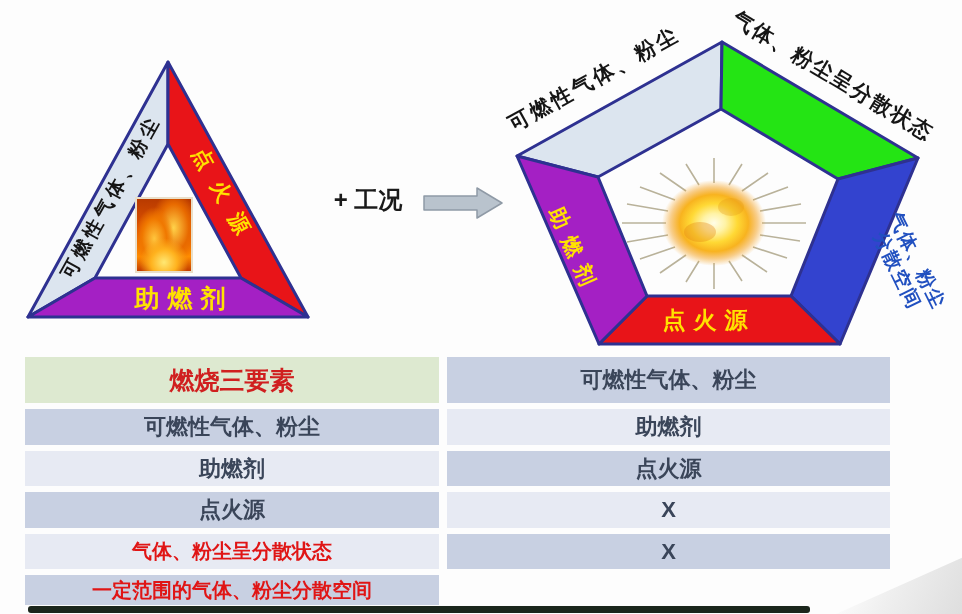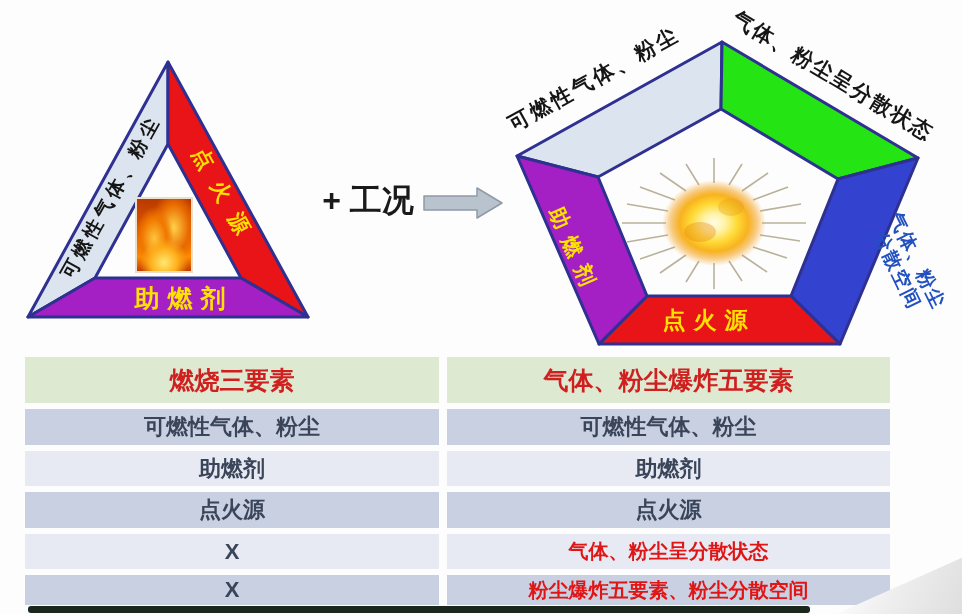--- a/index.html
+++ b/index.html
@@ -17,21 +17,21 @@
   .f-blue{fill:var(--band_blue);}
   .arrow-shape{fill:var(--arrow_fill);stroke:var(--arrow_stroke);stroke-width:1.5;stroke-linejoin:round;}
   .spikes{stroke:#b9b29a;stroke-width:1.6;fill:none;}
 
   
   .lbl{position:absolute;display:flex;align-items:center;justify-content:center;
        font-weight:700;white-space:nowrap;line-height:1.15;}
   #tri-lbl-left  {left:-9px;  top:184px; width:240px;height:26px; transform:rotate(-61deg); font-size:19px; letter-spacing:4px;  color:var(--label_black);}
   #tri-lbl-right {left:125px; top:185px; width:200px;height:26px; transform:rotate(61deg);  font-size:21px; letter-spacing:16px; color:var(--label_yellow);}
   #tri-lbl-bottom{left:84px;  top:283px; width:200px;height:30px; font-size:25px; letter-spacing:8px; color:var(--label_yellow);}
-  #op-lbl        {left:308px; top:178px; width:120px;height:44px; font-size:32px; font-weight:600; color:#1a1a1a;}
+  #op-lbl        {left:308px; top:178px; width:120px;height:44px; font-size:24px; font-weight:600; color:#1a1a1a;}
   #pent-lbl-tl   {left:459px; top:65px;  width:270px;height:28px; transform:rotate(-29deg); font-size:21px; letter-spacing:3px; color:var(--label_black);}
   #pent-lbl-tr   {left:673px; top:62px;  width:320px;height:28px; transform:rotate(31deg);  font-size:21px; letter-spacing:2px; color:var(--label_black);}
   #pent-lbl-right{left:842px; top:242px; width:130px;height:48px; transform:rotate(64deg);  font-size:19px; letter-spacing:2px; color:var(--label_blue); flex-direction:column;}
   #pent-lbl-left {left:504px; top:237px; width:140px;height:28px; transform:rotate(66deg);  font-size:21px; letter-spacing:10px; color:var(--label_yellow);}
   #pent-lbl-bot  {left:629px; top:305px; width:160px;height:30px; font-size:23px; letter-spacing:8px; color:var(--label_yellow);}
   #explosion-lbl {left:662px; top:205px; width:120px;height:36px; font-size:30px; font-weight:800; letter-spacing:3px; color:var(--explosion_text);}
 
   
   #flame{
     position:absolute;left:135px;top:197px;width:58px;height:76px;
@@ -114,33 +114,32 @@
   <div class="lbl" id="pent-lbl-tr">气体、粉尘呈分散状态</div>
   <div class="lbl" id="pent-lbl-right">
     <span>气体、粉尘</span>
     <span>分散空间</span>
   </div>
   <div class="lbl" id="pent-lbl-left">助燃剂</div>
   <div class="lbl" id="pent-lbl-bot">点火源</div>
 
   <div id="cmp-table">
     <div class="cell hdr">燃烧三要素</div>
-    <div class="cell hdr">气体、粉尘爆炸五要素</div>
 
     <div class="cell dark">可燃性气体、粉尘</div>
     <div class="cell dark">可燃性气体、粉尘</div>
 
     <div class="cell light">助燃剂</div>
     <div class="cell light">助燃剂</div>
 
     <div class="cell dark">点火源</div>
     <div class="cell dark">点火源</div>
 
     <div class="cell light">X</div>
     <div class="cell light redcell">气体、粉尘呈分散状态</div>
 
     <div class="cell dark">X</div>
-    <div class="cell dark redcell">粉尘爆炸五要素、粉尘分散空间</div>
+    <div class="cell dark redcell">一定范围的气体、粉尘分散空间</div>
   </div>
 
   <div id="bottom-strip"></div>
   <div id="corner-swoosh"></div>
 </div>
 
 </body></html>

